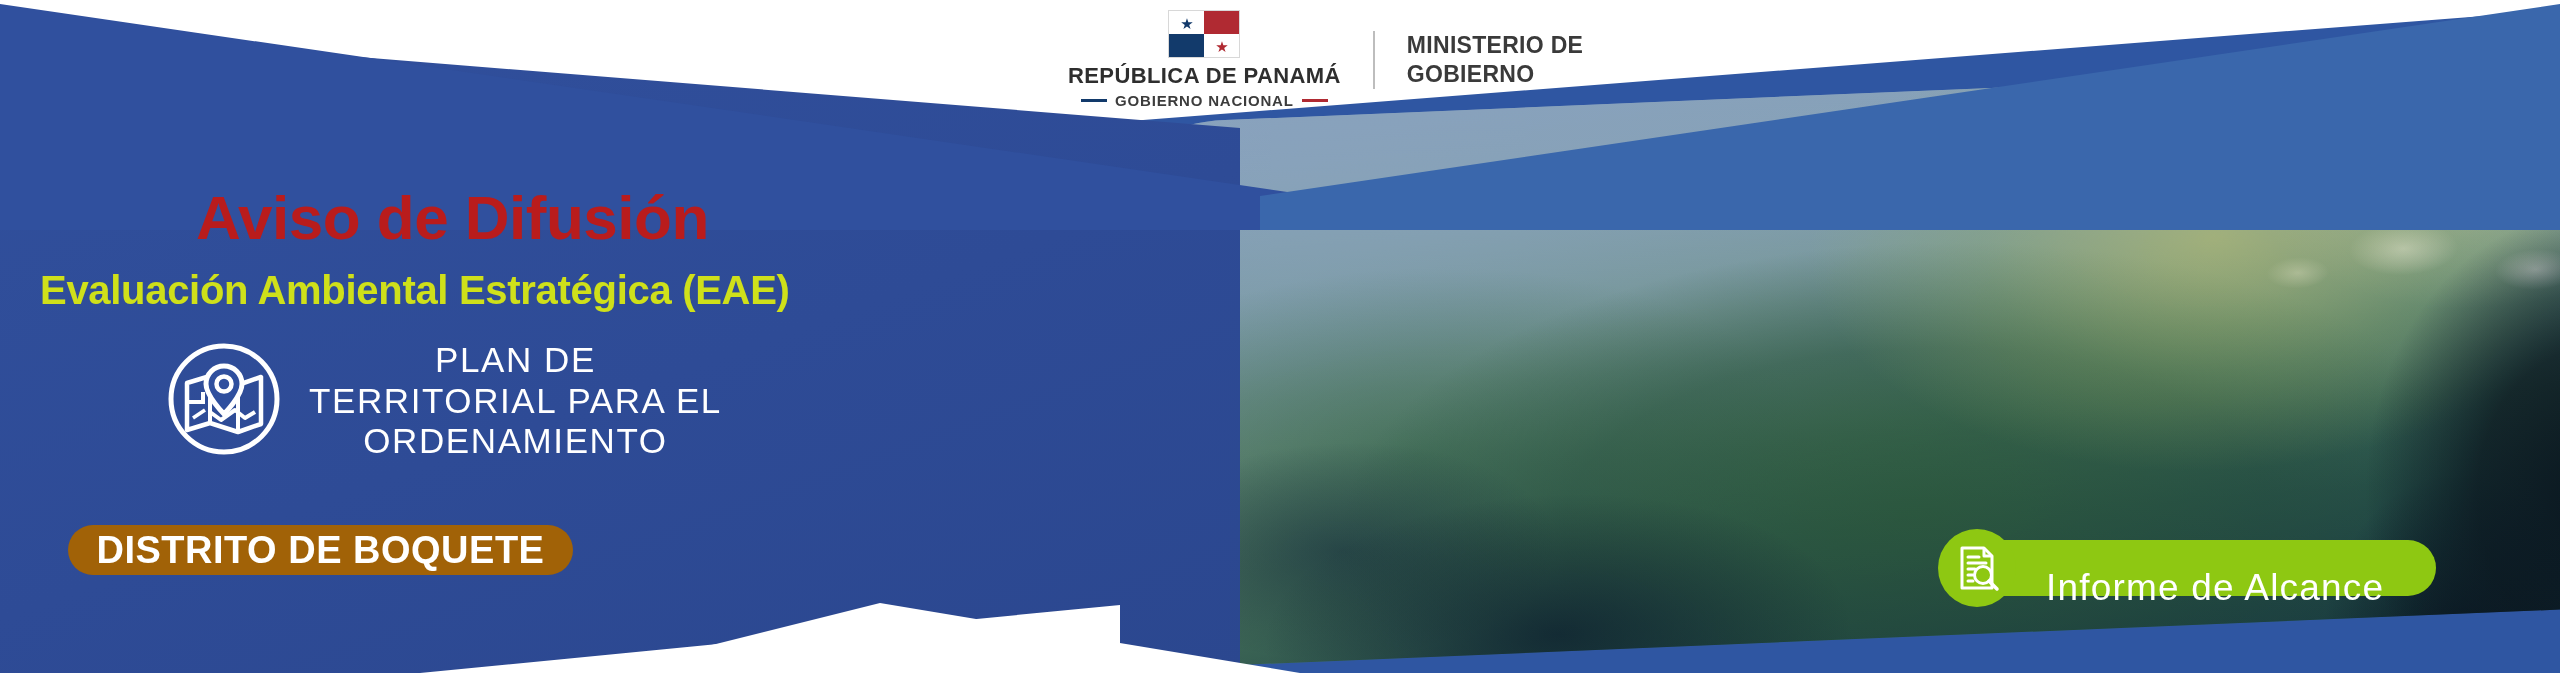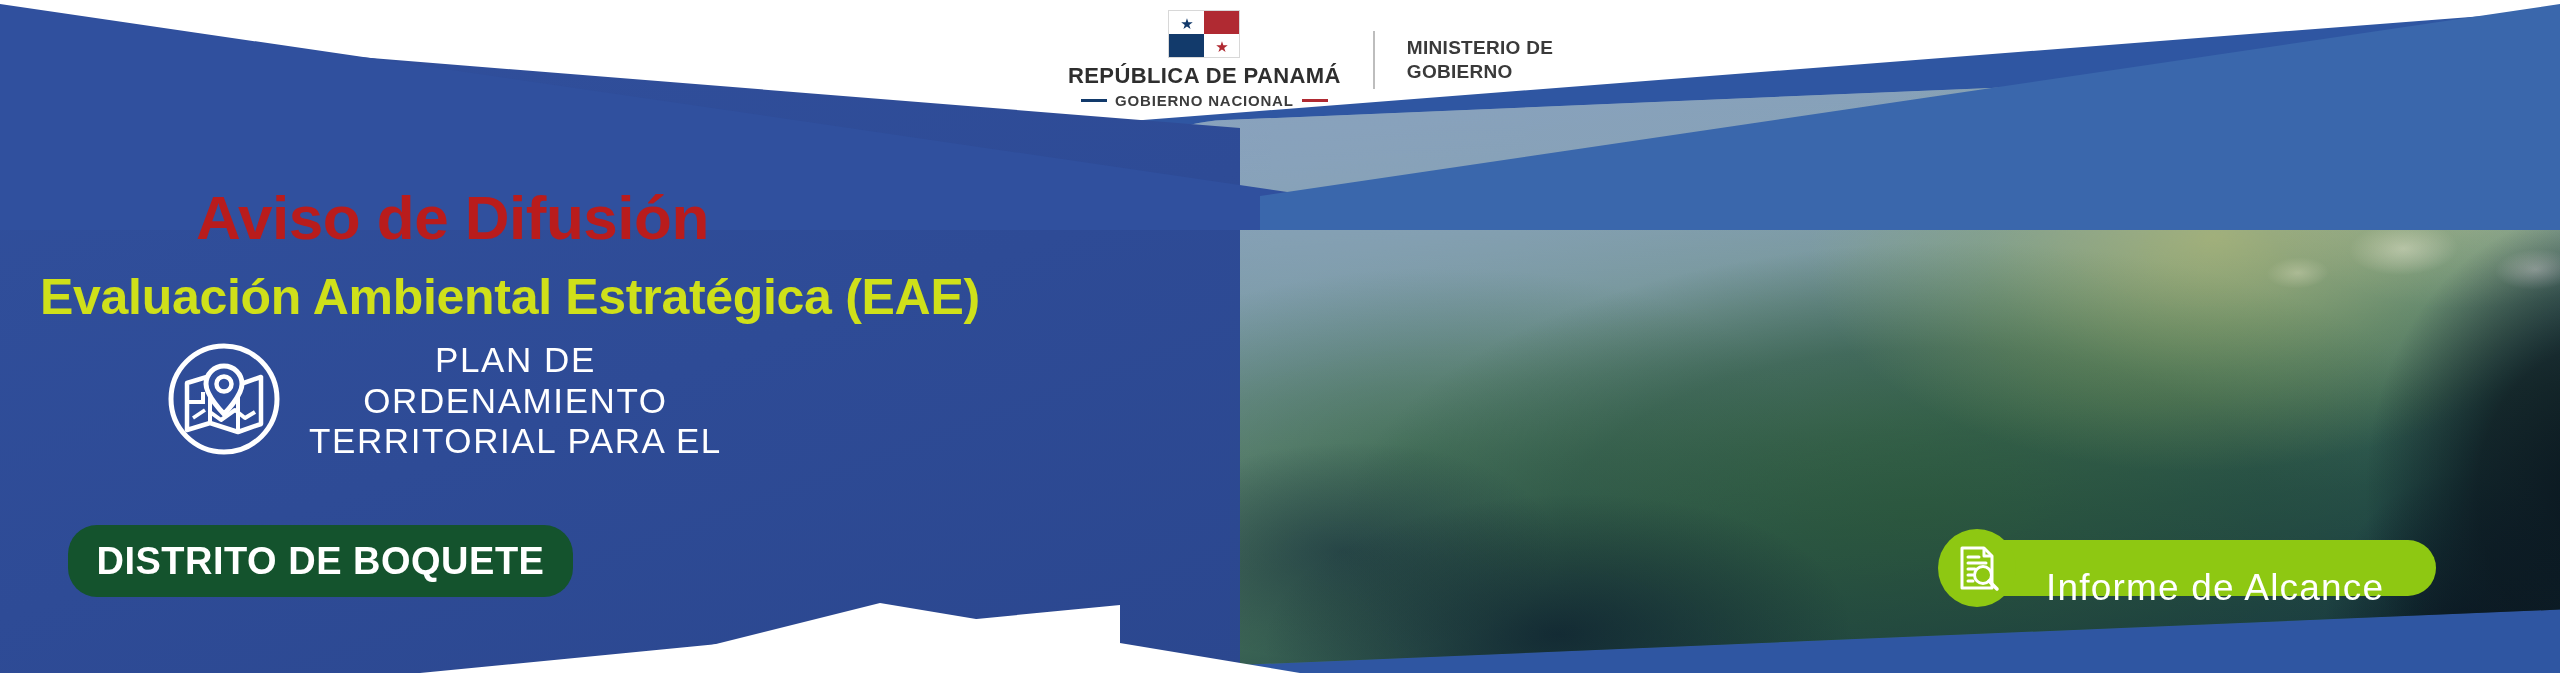--- a/index.html
+++ b/index.html
@@ -217,21 +217,21 @@
     white-space: nowrap;
   }
 
   .divider-v {
     width: 2px;
     height: 58px;
     background: #bdbdbd;
     margin: 0 6px;
   }
   .min-text {
-    font-size: 19px;
+    font-size: 23px;
     font-weight: bold;
     color: #3a3a3a;
     line-height: 1.25;
     letter-spacing: 0.3px;
     white-space: nowrap;
   }
 
   
   .content {
     position: absolute;
@@ -248,21 +248,21 @@
     font-size: 62px;
     font-weight: bold;
     color: #b91c1c;
     letter-spacing: -0.5px;
     white-space: nowrap;
   }
   .title-sub {
     position: absolute;
     left: 40px;
     top: 268px;
-    font-size: 50px;
+    font-size: 40px;
     font-weight: bold;
     color: #cfe01a;
     letter-spacing: -0.3px;
     white-space: nowrap;
   }
 
   .plan-row {
     position: absolute;
     left: 165px;
     top: 340px;
@@ -279,22 +279,22 @@
     letter-spacing: 1.6px;
     white-space: nowrap;
     text-align: center;
   }
 
   .pill-district {
     position: absolute;
     left: 68px;
     top: 525px;
     width: 505px;
-    height: 72px;
-    background: #14532d;
+    height: 50px;
+    background: #a16207;
     border-radius: 29px;
     display: flex;
     align-items: center;
     justify-content: center;
     z-index: 9;
   }
   .pill-district-label {
     font-size: 38px;
     font-weight: bold;
     color: #ffffff;
@@ -398,22 +398,22 @@
           <path d="M73 45 L73 92" stroke="#ffffff" stroke-width="4"></path>
           <path d="M22 62 L38 62 L38 52" stroke="#ffffff" stroke-width="4" fill="none"></path>
           <path d="M45 72 L56 80 L70 70 L80 78 L90 72" stroke="#ffffff" stroke-width="4" fill="none" stroke-linejoin="round"></path>
           <path d="M28 78 L40 70" stroke="#ffffff" stroke-width="3.5"></path>
           <path d="M59 26 C49 26 41 34 41 44 C41 56 59 74 59 74 C59 74 77 56 77 44 C77 34 69 26 59 26 Z" stroke="#ffffff" stroke-width="5" fill="#2f4f9e" stroke-linejoin="round"></path>
           <circle cx="59" cy="44" r="7.5" stroke="#ffffff" stroke-width="4.5" fill="none"></circle>
         </svg>
       </span>
       <span class="plan-lines">
         <div>PLAN DE</div>
+        <div>TERRITORIAL PARA EL</div>
         <div>ORDENAMIENTO</div>
-        <div>TERRITORIAL PARA EL</div>
       </span>
     </div>
 
     <div class="pill-district">
       <span class="pill-district-label">DISTRITO DE BOQUETE</span>
     </div>
   </div>
 
   <div class="bottom-white"></div>
   <div class="bottom-white-2"></div>

